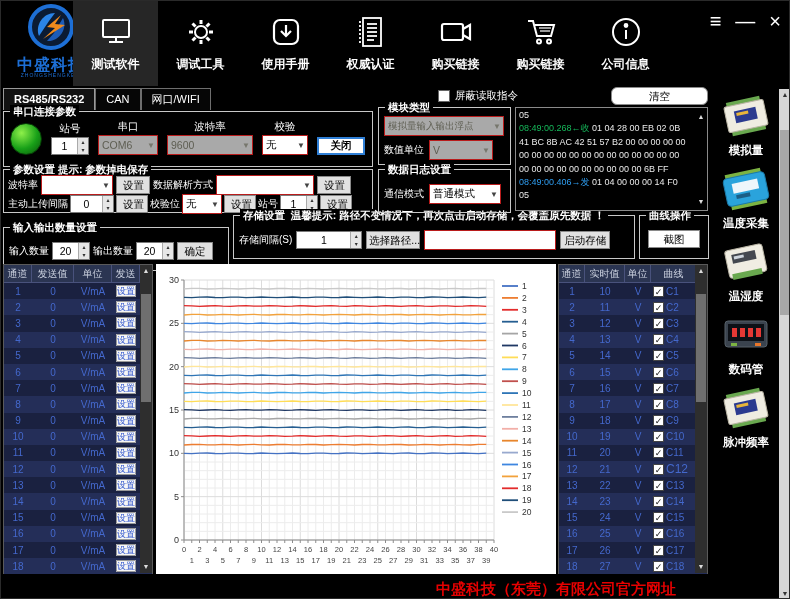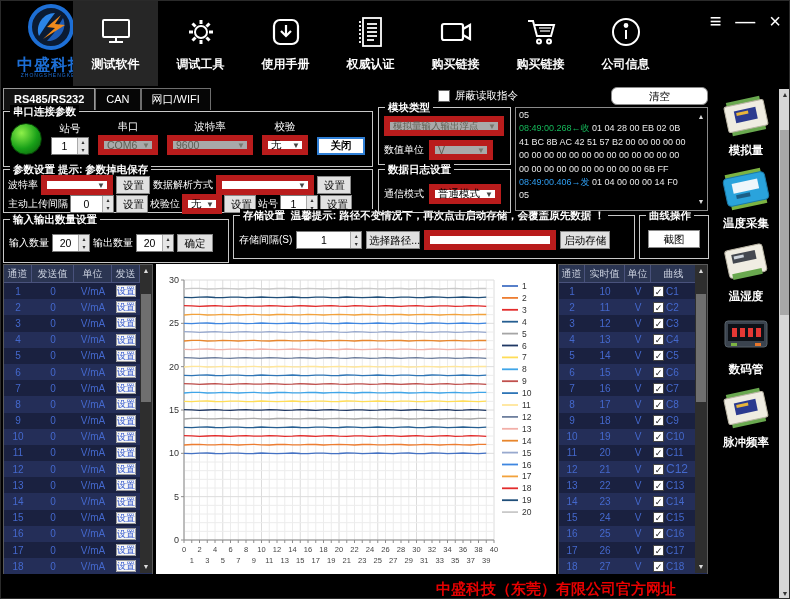--- a/index.html
+++ b/index.html
@@ -23,21 +23,21 @@
   #tabstrip { position:absolute; left:2px; top:87px; height:22px; display:flex; }
   .tab { padding:0 10px; height:22px; line-height:21px; color:#fff; font-size:11px; background:#060606; border:1px solid #6e6e6e; border-bottom:none; cursor:pointer; }
   .tab.active { background:#121212; border-color:#9a9a9a; font-weight:bold; }
 
   
   .group { position:absolute; border:1px solid #c8c8c8; }
   .gtitle { position:absolute; top:-7px; left:6px; background:#000; padding:0 3px; color:#fff; font-size:10.5px; font-weight:bold; line-height:13px; white-space:nowrap; }
   .lb { color:#fff; font-size:10.5px; white-space:nowrap; }
   .sm { font-size:10px; }
 
-  .sel { display:inline-flex; align-items:center; background:#fff; border:6px solid #b91c1c; height:20px; padding-left:3px; font-size:10.5px; color:#000; }
+  .sel { display:inline-flex; align-items:center; background:#fff; border:1px solid #b91c1c; height:20px; padding-left:3px; font-size:10.5px; color:#000; }
   .sel .selval { flex:1; overflow:hidden; white-space:nowrap; }
   .chev { width:12px; color:#444; font-size:8px; text-align:center; flex:none; }
   .sel.dis { background:#a9a9a9; color:#5e5e52; } .sel.dis .chev { color:#77776d; }
 
   .spin { display:inline-flex; background:#fff; border:1px solid #7a7a7a; height:18px; }
   .spinval { flex:1; text-align:center; font-size:10.5px; color:#000; line-height:16px; }
   .sarr { width:11px; display:flex; flex-direction:column; background:#e6e6e6; border-left:1px solid #aaa; }
   .sarr i { font-style:normal; font-size:6px; line-height:8px; text-align:center; color:#333; }
 
   .btn { background:#e1e1e1; border:1px solid #8a8a8a; font-size:10.5px; height:18px; line-height:16px; text-align:center; color:#000; padding:0 6px; cursor:pointer; white-space:nowrap; }
@@ -45,21 +45,21 @@
   .bfocus { background:#fff; border:2px solid #2f7fd6; line-height:13px; font-weight:bold; }
 
   #serial-group  { left:2px;  top:110px; width:370px; height:56px; }
   #serial-row { position:absolute; left:6px; top:8px; width:358px; display:flex; align-items:flex-end; gap:9px; }
   .fcol { display:flex; flex-direction:column; align-items:center; gap:1px; }
   #led { width:32px; height:32px; border-radius:50%; background:radial-gradient(circle at 35% 30%, #8ef04a, #18a018 55%, #0a5c0a 95%); border:1px solid #063d06; }
 
   #param-group { left:2px; top:168px; width:370px; height:44px; }
   .prow { position:absolute; display:flex; align-items:center; gap:3px; }
 
-  #io-group      { left:2px;   top:218px; width:226px; height:44px; }
+  #io-group      { left:2px;   top:226px; width:226px; height:44px; }
   #storage-group { left:232px; top:214px; width:402px; height:44px; }
   #curve-group   { left:638px; top:214px; width:70px;  height:44px; }
   #module-group  { left:377px; top:106px; width:133px; height:58px; }
   #datalog-group { left:377px; top:168px; width:133px; height:44px; }
 
   #mask-row { position:absolute; left:437px; top:88px; display:flex; align-items:center; gap:5px; }
   .cbx { width:12px; height:12px; background:#fff; border:1px solid #666; font-size:10px; line-height:11px; text-align:center; color:#111; }
   #clear-btn { position:absolute; left:610px; top:86px; width:97px;border-radius:6px; }
 
   #log-box { position:absolute; left:514px; top:106px; width:193px; height:104px; background:#000; border:1px solid #8a8a8a; font-family:"DejaVu Sans Mono", monospace; font-size:9px; line-height:13.4px; color:#eaeaea; padding:1px 13px 1px 3px; overflow:hidden; }

